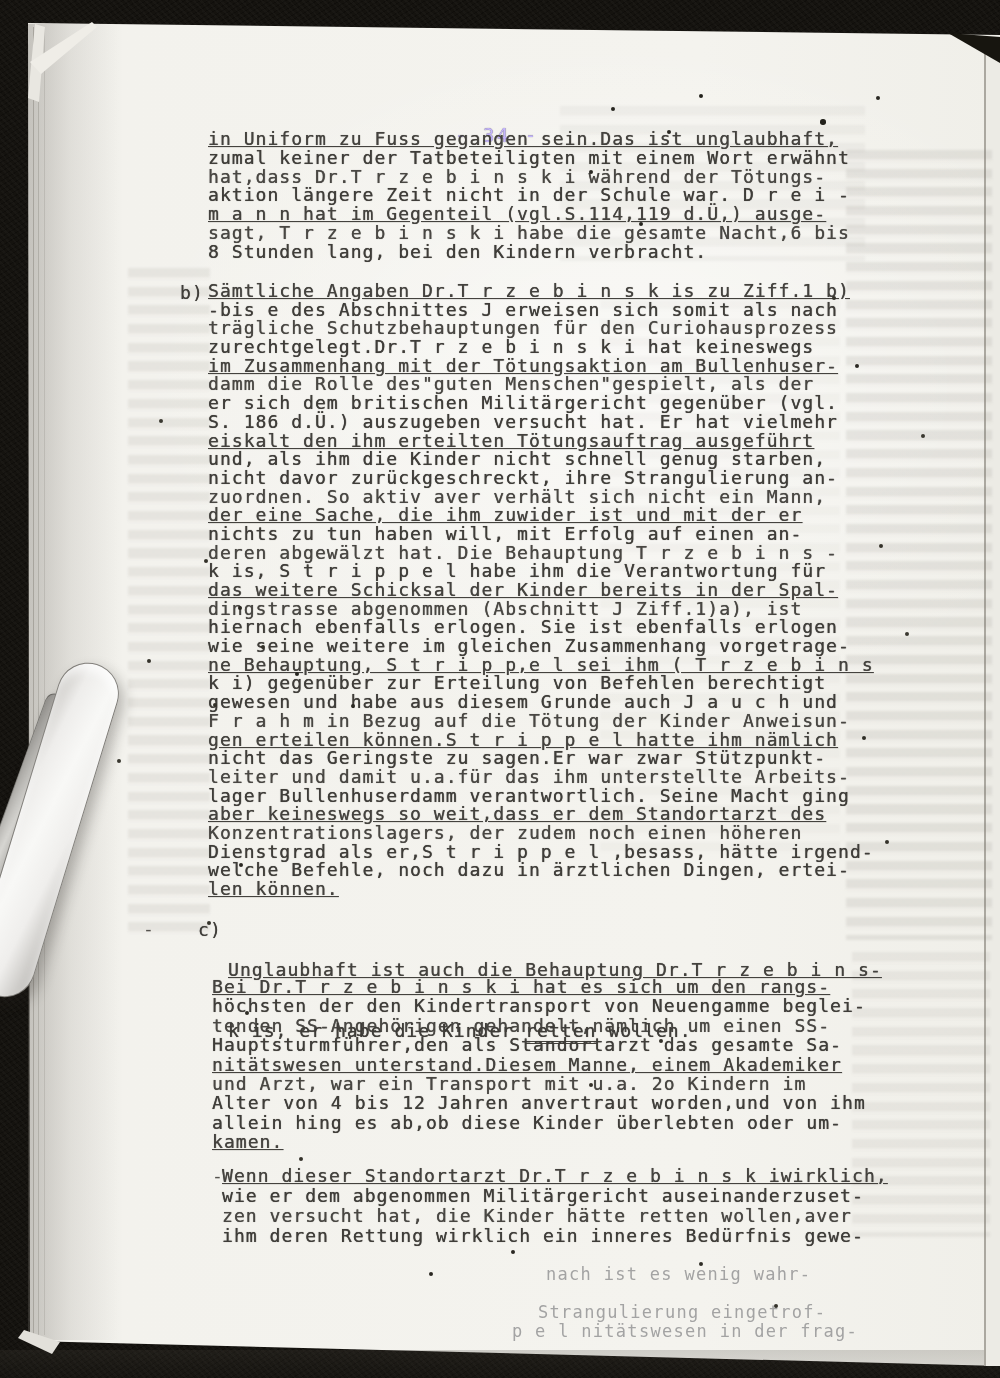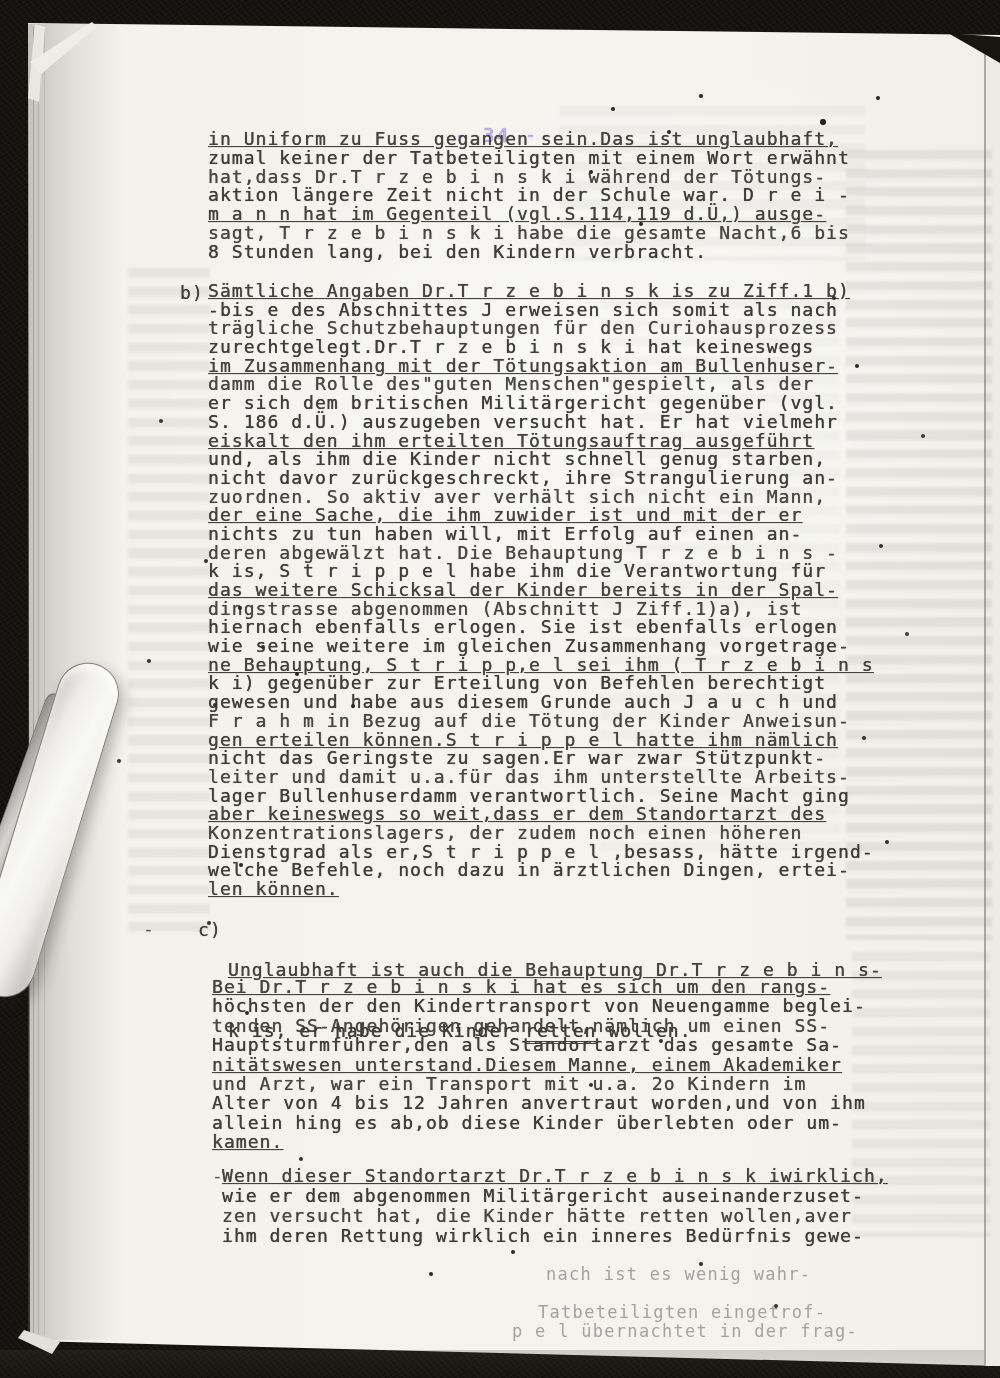--- a/index.html
+++ b/index.html
@@ -135,22 +135,22 @@
   <div class="tr-notch"></div>
   <div class="bottom-band"></div>
 
   <div class="bleedcol bc-right1"></div>
   <div class="bleedcol bc-right2"></div>
   <div class="bleedcol bc-left"></div>
   <div class="bleedcol bc-top"></div>
   <div class="bleedcol bc-mid"></div>
 
   <div class="bleedtext" style="left:546px;top:1244px;">nach ist es wenig wahr-</div>
-  <div class="bleedtext" style="left:538px;top:1282px;">Tatbeteiligten eingetrof-</div>
-  <div class="bleedtext" style="left:512px;top:1301px;">p e l übernachtet in der frag-</div>
+  <div class="bleedtext" style="left:538px;top:1282px;">Strangulierung eingetrof-</div>
+  <div class="bleedtext" style="left:512px;top:1301px;">p e l nitätswesen in der frag-</div>
 
   <div class="pageno">- 34 -</div>
 
   <div class="txt lh188" style="left:208px;top:130px;"><div class="tl">in Uniform zu Fuss gegangen sein.Das ist unglaubhaft,</div><div class="tl">zumal keiner der Tatbeteiligten mit einem Wort erwähnt</div><div class="tl">hat,dass Dr.T r z e b i n s k i während der Tötungs-</div><div class="tl">aktion längere Zeit nicht in der Schule war. D r e i -</div><div class="tl">m a n n hat im Gegenteil (vgl.S.114,119 d.Ü,) ausge-</div><div class="tl">sagt, T r z e b i n s k i habe die gesamte Nacht,6 bis</div><div class="tl">8 Stunden lang, bei den Kindern verbracht.</div></div>
 
   <div class="label" style="left:180px;top:282px;">b)</div>
   <div class="txt" style="left:208px;top:282px;"><div class="tl">Sämtliche Angaben Dr.T r z e b i n s k is zu Ziff.1 b)</div><div class="tl">-bis e des Abschnittes J erweisen sich somit als nach</div><div class="tl">trägliche Schutzbehauptungen für den Curiohausprozess</div><div class="tl">zurechtgelegt.Dr.T r z e b i n s k i hat keineswegs</div><div class="tl">im Zusammenhang mit der Tötungsaktion am Bullenhuser-</div><div class="tl">damm die Rolle des"guten Menschen"gespielt, als der</div><div class="tl">er sich dem britischen Militärgericht gegenüber (vgl.</div><div class="tl">S. 186 d.Ü.) auszugeben versucht hat. Er hat vielmehr</div><div class="tl">eiskalt den ihm erteilten Tötungsauftrag ausgeführt</div><div class="tl">und, als ihm die Kinder nicht schnell genug starben,</div><div class="tl">nicht davor zurückgeschreckt, ihre Strangulierung an-</div><div class="tl">zuordnen. So aktiv aver verhält sich nicht ein Mann,</div><div class="tl">der eine Sache, die ihm zuwider ist und mit der er</div><div class="tl">nichts zu tun haben will, mit Erfolg auf einen an-</div><div class="tl">deren abgewälzt hat. Die Behauptung T r z e b i n s -</div><div class="tl">k is, S t r i p p e l habe ihm die Verantwortung für</div><div class="tl">das weitere Schicksal der Kinder bereits in der Spal-</div><div class="tl">dingstrasse abgenommen (Abschnitt J Ziff.1)a), ist</div><div class="tl">hiernach ebenfalls erlogen. Sie ist ebenfalls erlogen</div><div class="tl">wie seine weitere im gleichen Zusammenhang vorgetrage-</div><div class="tl">ne Behauptung, S t r i p p,e l sei ihm ( T r z e b i n s</div><div class="tl">k i) gegenüber zur Erteilung von Befehlen berechtigt</div><div class="tl">gewesen und habe aus diesem Grunde auch J a u c h und</div><div class="tl">F r a h m in Bezug auf die Tötung der Kinder Anweisun-</div><div class="tl">gen erteilen können.S t r i p p e l hatte ihm nämlich</div><div class="tl">nicht das Geringste zu sagen.Er war zwar Stützpunkt-</div><div class="tl">leiter und damit u.a.für das ihm unterstellte Arbeits-</div><div class="tl">lager Bullenhuserdamm verantwortlich. Seine Macht ging</div><div class="tl">aber keineswegs so weit,dass er dem Standortarzt des</div><div class="tl">Konzentrationslagers, der zudem noch einen höheren</div><div class="tl">Dienstgrad als er,S t r i p p e l ,besass, hätte irgend-</div><div class="tl">welche Befehle, noch dazu in ärztlichen Dingen, ertei-</div><div class="tl">len können.</div></div>
 
   <div class="dash" style="left:143px;top:918px;">-</div>
   <div class="label" style="left:198px;top:919px;">c)</div>

